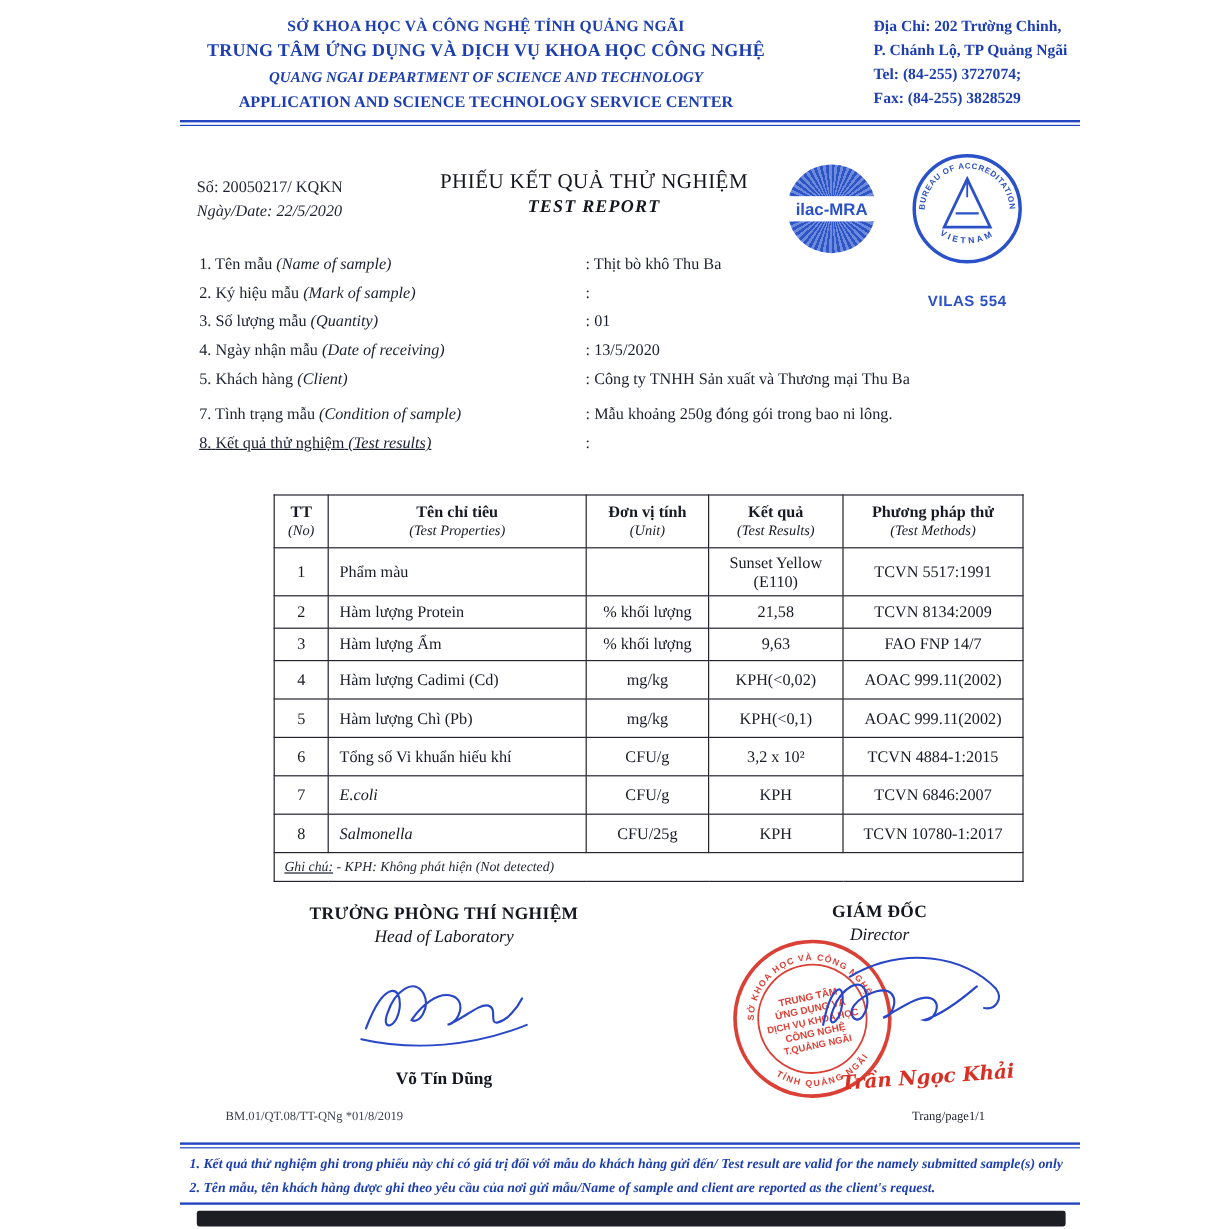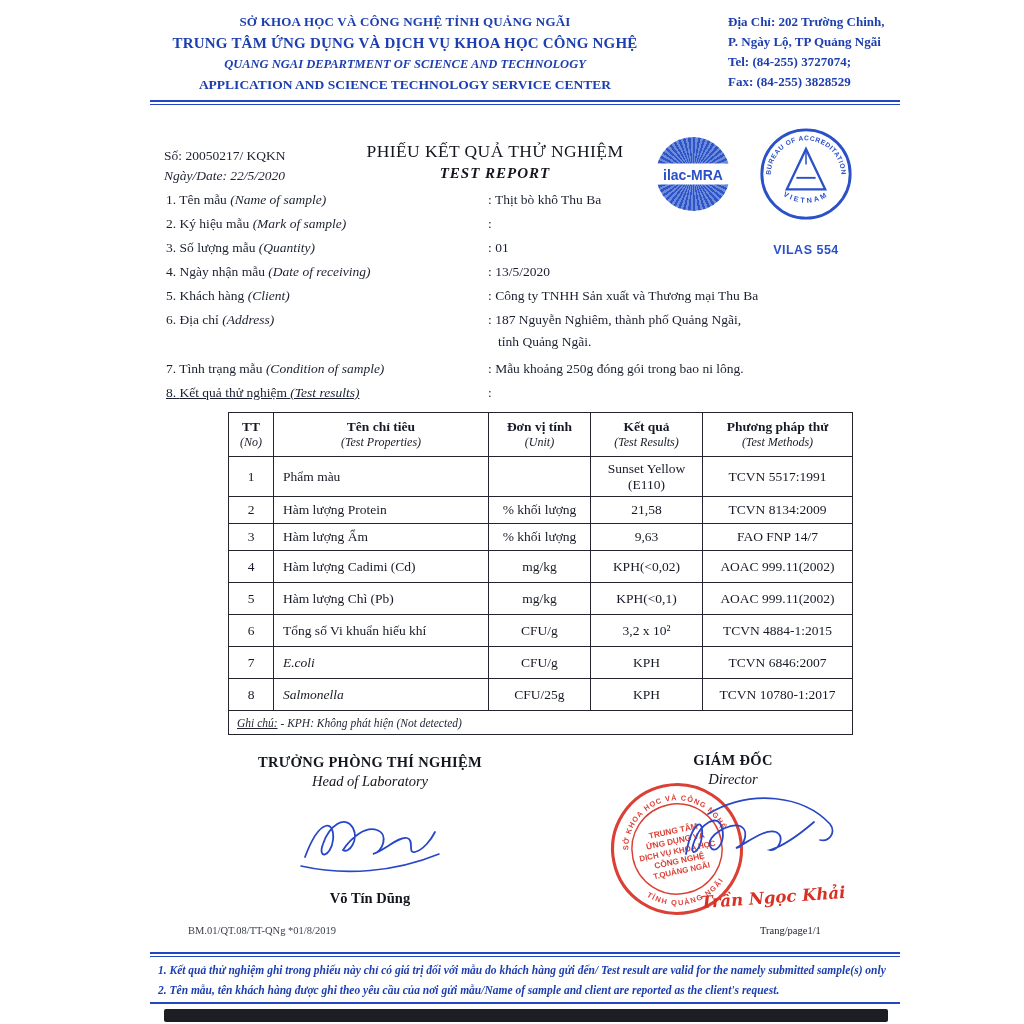--- a/index.html
+++ b/index.html
@@ -28,21 +28,21 @@
   .ilac { position:absolute; top:137px; left:656px; width:74px; height:74px; border-radius:50%;
     background:repeating-conic-gradient(#2e55c6 0deg 4deg, #7档 0); }
   .ilac { background:repeating-conic-gradient(#2e55c6 0deg 4deg, #6e8add 4deg 8deg); }
   .ilac-band { position:absolute; top:50%; left:-5px; right:-5px; transform:translateY(-50%);
     height:21px; background:#ffffff; display:flex; align-items:center; justify-content:center;
     font-family:"Liberation Sans", sans-serif; font-weight:bold; font-size:14px; color:#2b51c8; }
   .boa { position:absolute; top:126px; left:754px; width:104px; text-align:center; }
   .vilas { margin-top:17px; font-family:"Liberation Sans", sans-serif; font-weight:bold;
     font-size:12.5px; color:#2b51c8; letter-spacing:.5px; }
   
-  .info-list { position:absolute; top:188px; left:166px; width:732px; font-size:13.5px; }
+  .info-list { position:absolute; top:208px; left:166px; width:732px; font-size:13.5px; }
   .info-item { display:flex; line-height:24px; }
   .info-item.gap { margin-top:5px; }
   .info-label { width:322px; flex:0 0 322px; }
   .info-label .en { font-style:italic; }
   .info-label.ul { text-decoration:underline; }
   .info-value { flex:1; }
   .info-value .v2 { line-height:20px; padding-left:10px; }
   
   .results-table { position:absolute; top:412px; left:228px; border-collapse:collapse; font-size:13.5px; color:#171a26; }
   .results-table th, .results-table td { border:1.4px solid #23242e; padding:1px 4px; }
@@ -87,21 +87,21 @@
 
   <div class="header">
     <div class="header-left">
       <div class="hl1">SỞ KHOA HỌC VÀ CÔNG NGHỆ TỈNH QUẢNG NGÃI</div>
       <div class="hl2">TRUNG TÂM ỨNG DỤNG VÀ DỊCH VỤ KHOA HỌC CÔNG NGHỆ</div>
       <div class="hl3">QUANG NGAI DEPARTMENT OF SCIENCE AND TECHNOLOGY</div>
       <div class="hl4">APPLICATION AND SCIENCE TECHNOLOGY SERVICE CENTER</div>
     </div>
     <div class="header-right">
       <div>Địa Chỉ: 202 Trường Chinh,</div>
-      <div>P. Ngày Lộ, TP Quảng Ngãi</div>
+      <div>P. Chánh Lộ, TP Quảng Ngãi</div>
       <div>Tel: (84-255) 3727074;</div>
       <div>Fax: (84-255) 3828529</div>
     </div>
   </div>
   <div class="header-rule"></div>
 
   <div class="doc-meta">
     <div>Số: 20050217/ KQKN</div>
     <div class="date">Ngày/Date: 22/5/2020</div>
   </div>
@@ -145,24 +145,20 @@
       <span class="info-label"><span>3.</span> <span>Số lượng mẫu</span> <span class="en">(Quantity)</span></span>
       <span class="info-value">: 01</span>
     </div>
     <div class="info-item">
       <span class="info-label"><span>4.</span> <span>Ngày nhận mẫu</span> <span class="en">(Date of receiving)</span></span>
       <span class="info-value">: 13/5/2020</span>
     </div>
     <div class="info-item">
       <span class="info-label"><span>5.</span> <span>Khách hàng</span> <span class="en">(Client)</span></span>
       <span class="info-value">: Công ty TNHH Sản xuất và Thương mại Thu Ba</span>
-    </div>
-    <div class="info-item">
-      <span class="info-label"><span>6.</span> <span>Địa chỉ</span> <span class="en">(Address)</span></span>
-      <span class="info-value"><span>: 187 Nguyễn Nghiêm, thành phố Quảng Ngãi,</span><span class="v2" style="display:block;">tỉnh Quảng Ngãi.</span></span>
     </div>
     <div class="info-item gap">
       <span class="info-label"><span>7.</span> <span>Tình trạng mẫu</span> <span class="en">(Condition of sample)</span></span>
       <span class="info-value">: Mẫu khoảng 250g đóng gói trong bao ni lông.</span>
     </div>
     <div class="info-item">
       <span class="info-label ul"><span>8.</span> <span>Kết quả thử nghiệm</span> <span class="en">(Test results)</span></span>
       <span class="info-value">:</span>
     </div>
   </div>

